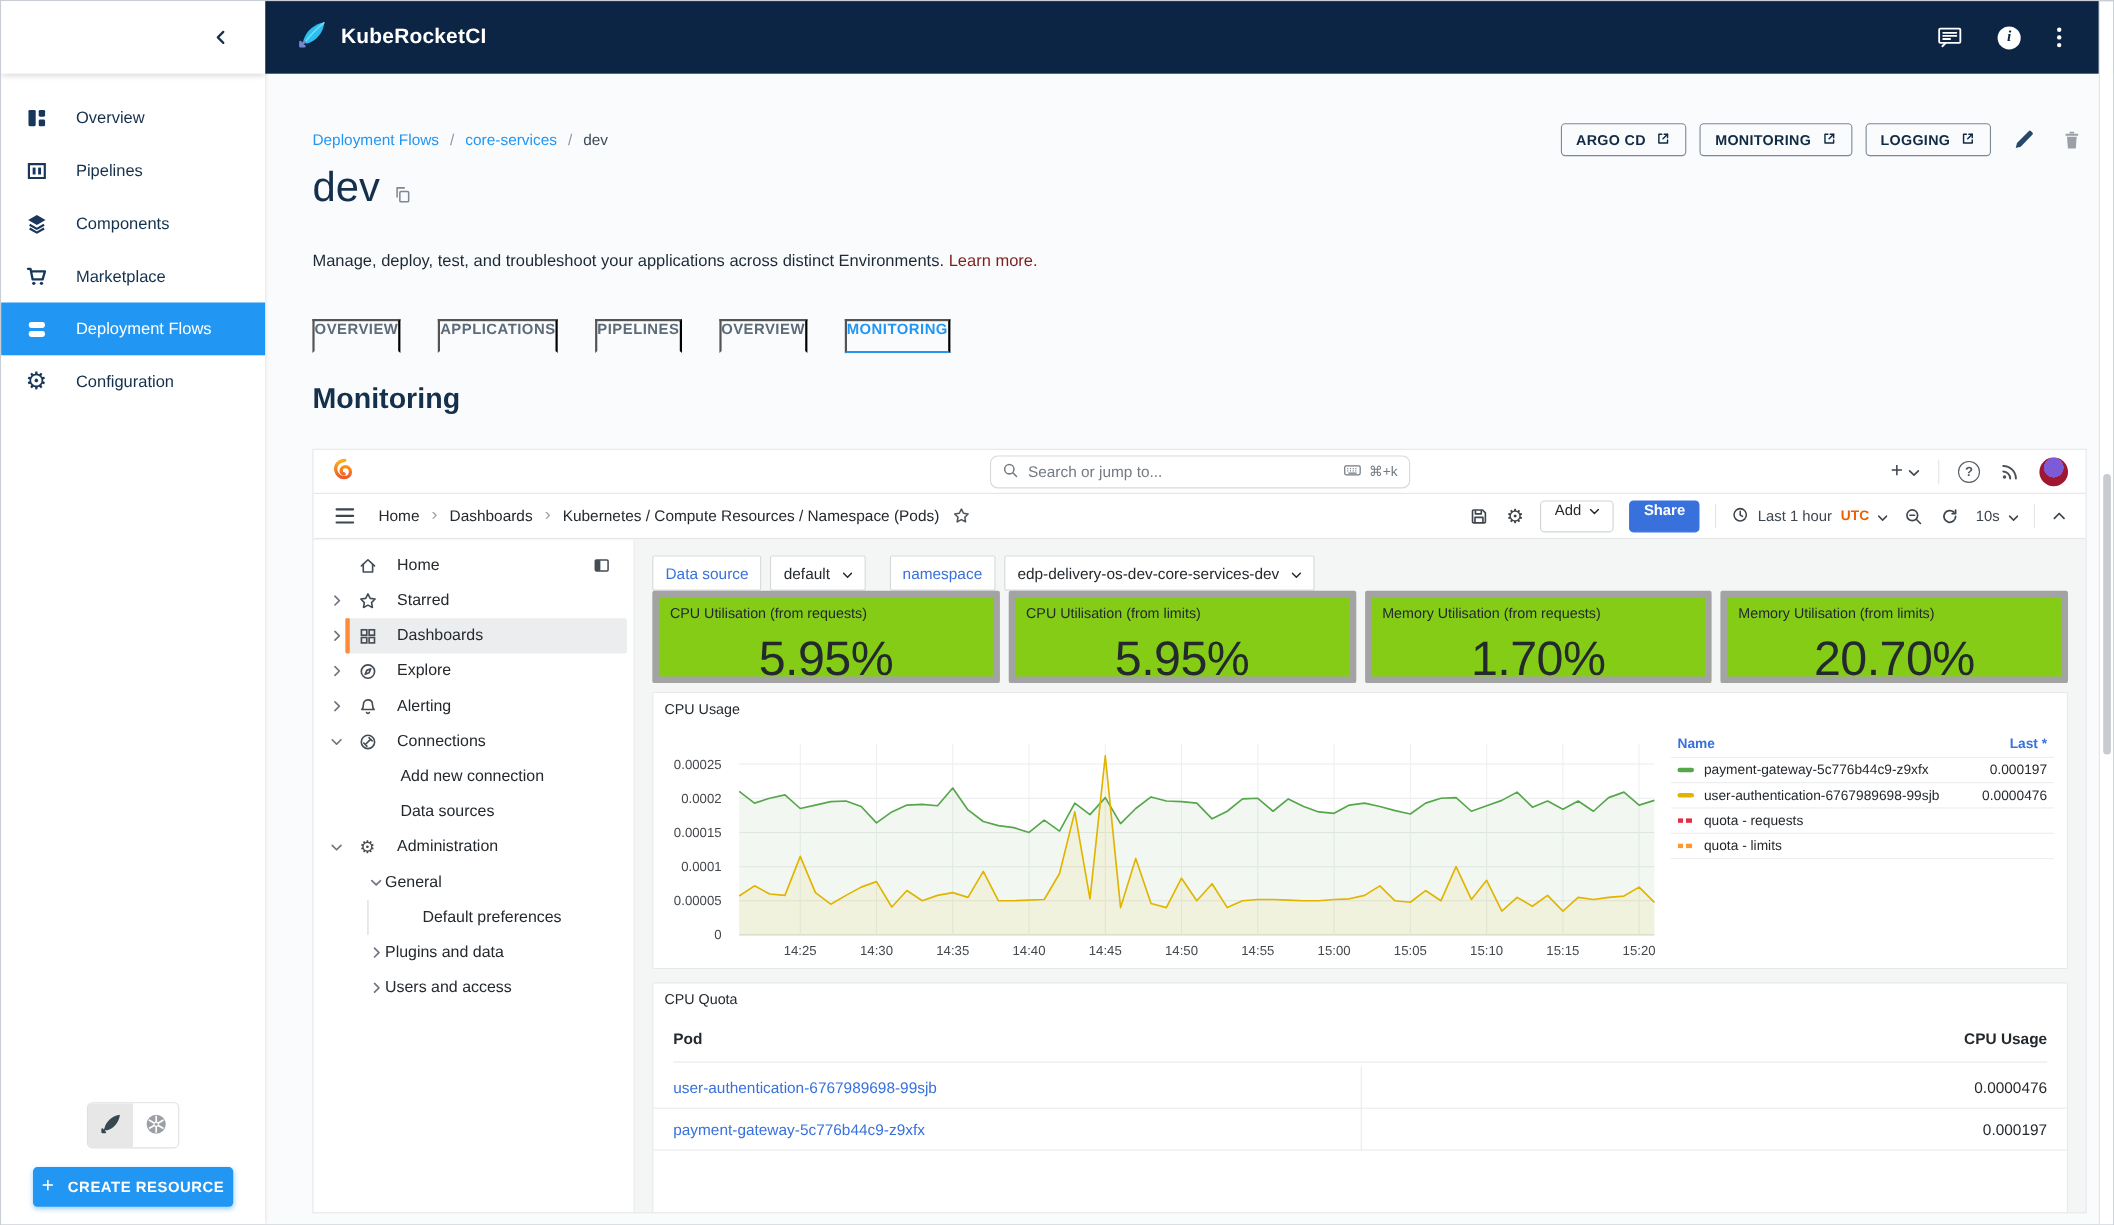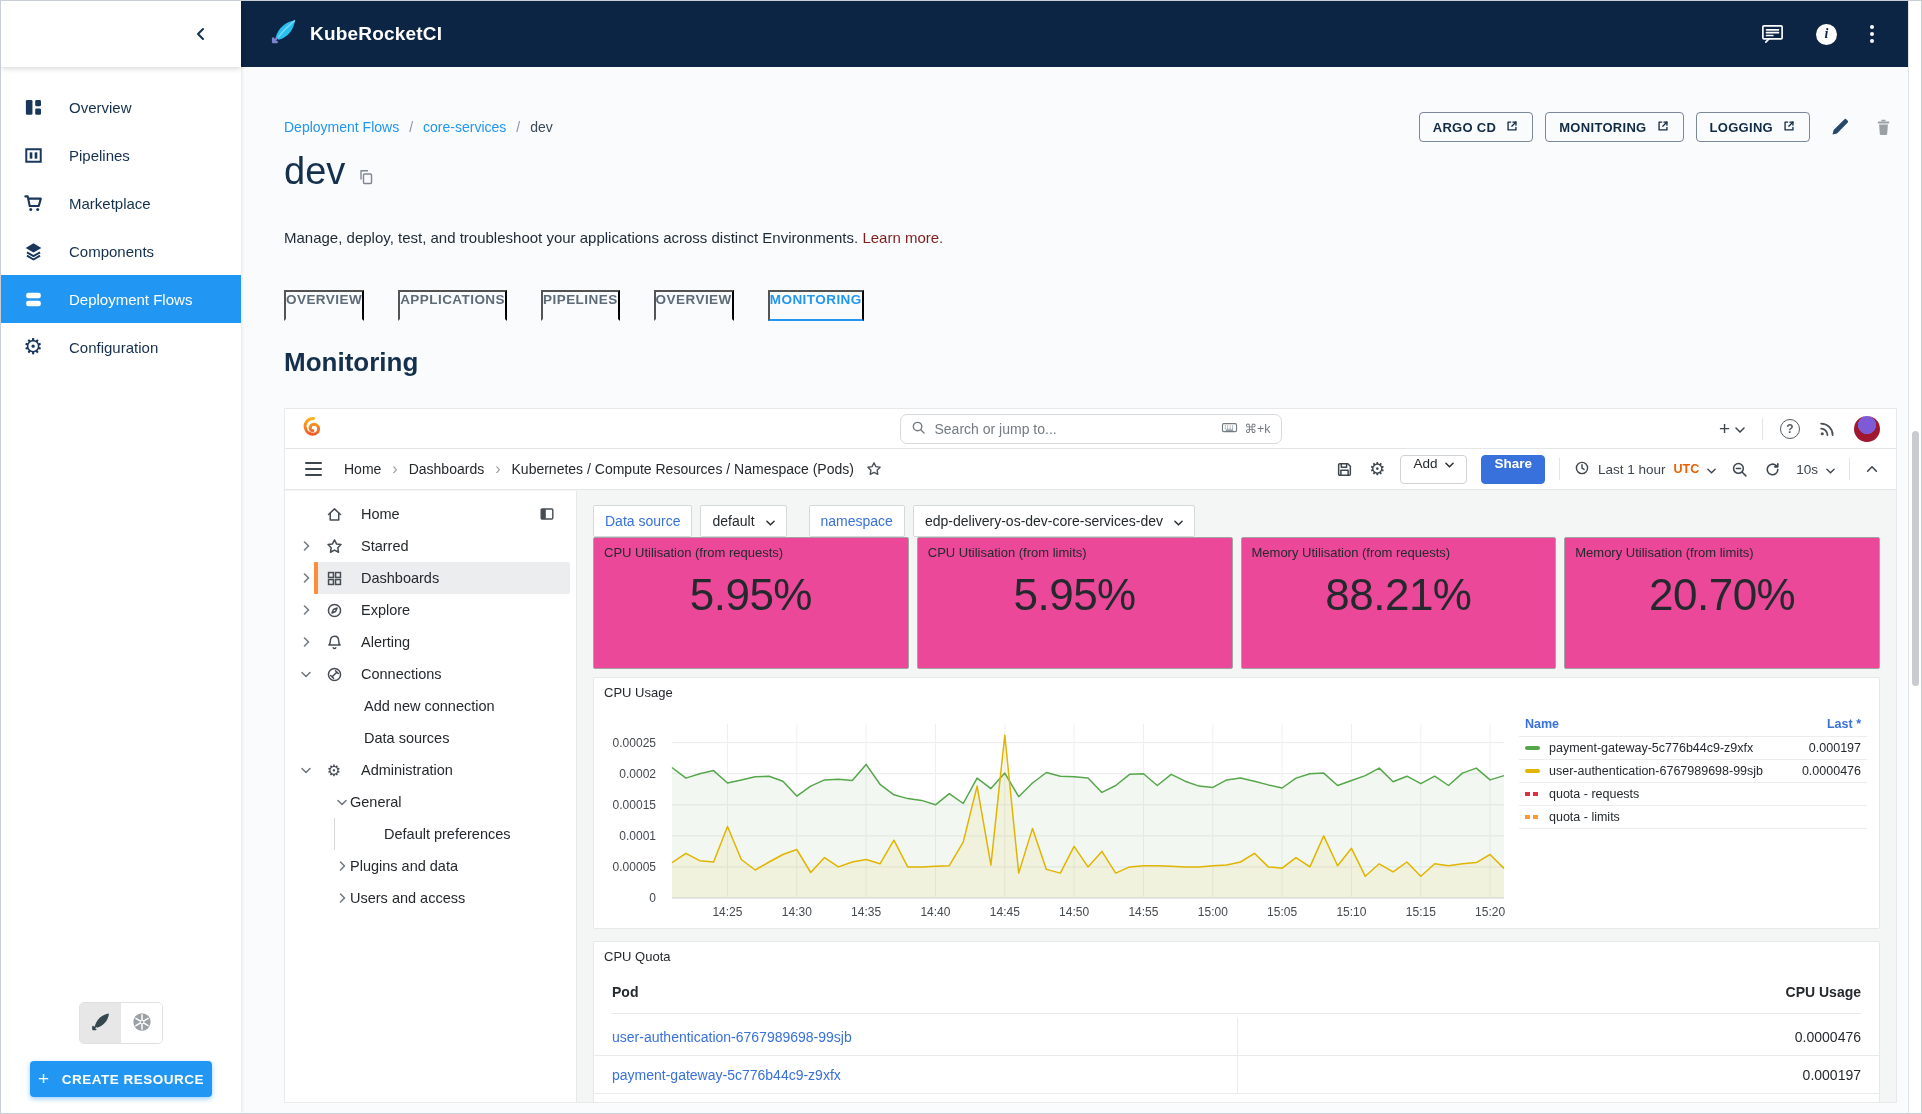--- a/index.html
+++ b/index.html
@@ -96,21 +96,21 @@
 
 .g-dash{flex:1;padding:14px 16px;position:relative;overflow:hidden}
 .vars{display:flex;}
 .var-group{display:flex;gap:8px}
 .var-group+.var-group{margin-left:22px}
 .var-label,.var-value{height:32px;display:flex;align-items:center;padding:0 11px;background:#fff;border:1px solid #d6d9dc;border-radius:2px;font-size:14px}
 .var-label{color:#3871dc;font-weight:500;cursor:pointer}
 .var-value{color:#24292e;gap:11px;cursor:pointer}
 
 .stats{display:flex;gap:8px;margin-bottom:8px}
-.stat{flex:1;height:132px;background:#ec4899;border:1px solid #a3a3a3;border-radius:2px;padding:7px 10px;position:relative}
+.stat{flex:1;height:84px;background:#84cc16;border:6px solid #a3a3a3;border-radius:2px;padding:7px 10px;position:relative}
 .stat-title{font-size:13px;color:#24292e}
 .stat-value{position:absolute;left:0;right:0;top:32px;text-align:center;font-size:44px;font-weight:500;color:#24292e;letter-spacing:-.5px}
 
 .panel-usage{height:252px;background:#fff;border:1px solid #e6e8ea;border-radius:2px;margin-bottom:12px;position:relative}
 .panel-title{position:absolute;top:7px;left:10px;font-size:13px;color:#24292e}
 .chart-wrap{position:absolute;left:78px;top:46px;width:832px;height:174px}
 .chart-wrap svg{position:absolute;inset:0;overflow:visible}
 .y-labels{position:absolute;left:0;top:46px;width:70px;height:174px}
 .y-labels span{position:absolute;right:8px;transform:translateY(-50%);font-size:12px;color:#44494e;white-space:nowrap}
 .x-labels{position:absolute;left:78px;top:227px;width:832px;height:16px}
@@ -194,35 +194,35 @@
               <path d="M2.5 3.2h11v9.6h-11z" fill="none" stroke="currentColor" stroke-width="1.5"></path>
               <rect x="5.1" y="5.6" width="2" height="4.8" fill="currentColor"></rect>
               <rect x="8.9" y="5.6" width="2" height="4.8" fill="currentColor"></rect>
             </svg>
           </span>
         <span>Pipelines</span>
       </div>
       <div class="sb-item">
         <span class="si">
             <svg width="21" height="21" viewBox="0 0 16 16">
+              <path d="M8 1.8 14 5.3 8 8.8 2 5.3z" fill="currentColor"></path>
+              <path d="M3 8.6 8 11.5l5-2.9M3 11.2 8 14.1l5-2.9" fill="none" stroke="currentColor" stroke-width="1.5" stroke-linejoin="round"></path>
+            </svg>
+          </span>
+        <span>Components</span>
+      </div>
+      <div class="sb-item">
+        <span class="si">
+            <svg width="21" height="21" viewBox="0 0 16 16">
               <path d="M1.8 2.6h1.8l1.5 7.3h6.9l1.6-5.6H4.4" fill="none" stroke="currentColor" stroke-width="1.6" stroke-linecap="round" stroke-linejoin="round"></path>
               <circle cx="5.9" cy="12.6" r="1.15" fill="currentColor"></circle>
               <circle cx="11.2" cy="12.6" r="1.15" fill="currentColor"></circle>
             </svg>
           </span>
         <span>Marketplace</span>
-      </div>
-      <div class="sb-item">
-        <span class="si">
-            <svg width="21" height="21" viewBox="0 0 16 16">
-              <path d="M8 1.8 14 5.3 8 8.8 2 5.3z" fill="currentColor"></path>
-              <path d="M3 8.6 8 11.5l5-2.9M3 11.2 8 14.1l5-2.9" fill="none" stroke="currentColor" stroke-width="1.5" stroke-linejoin="round"></path>
-            </svg>
-          </span>
-        <span>Components</span>
       </div>
       <div class="sb-item active">
         <span class="si">
             <svg width="21" height="21" viewBox="0 0 16 16" fill="currentColor">
               <rect x="2.4" y="2.8" width="11.2" height="4.2" rx="1.7"></rect>
               <rect x="2.4" y="9" width="11.2" height="4.2" rx="1.7"></rect>
             </svg>
           </span>
         <span>Deployment Flows</span>
       </div>
@@ -627,21 +627,21 @@
             <div class="stat">
               <div class="stat-title">CPU Utilisation (from requests)</div>
               <div class="stat-value">5.95%</div>
             </div>
             <div class="stat">
               <div class="stat-title">CPU Utilisation (from limits)</div>
               <div class="stat-value">5.95%</div>
             </div>
             <div class="stat">
               <div class="stat-title">Memory Utilisation (from requests)</div>
-              <div class="stat-value">88.21%</div>
+              <div class="stat-value">1.70%</div>
             </div>
             <div class="stat">
               <div class="stat-title">Memory Utilisation (from limits)</div>
               <div class="stat-value">20.70%</div>
             </div>
           </div>
 
           <div class="panel-usage">
             <div class="panel-title">CPU Usage</div>
             <div class="y-labels" id="y-labels">

